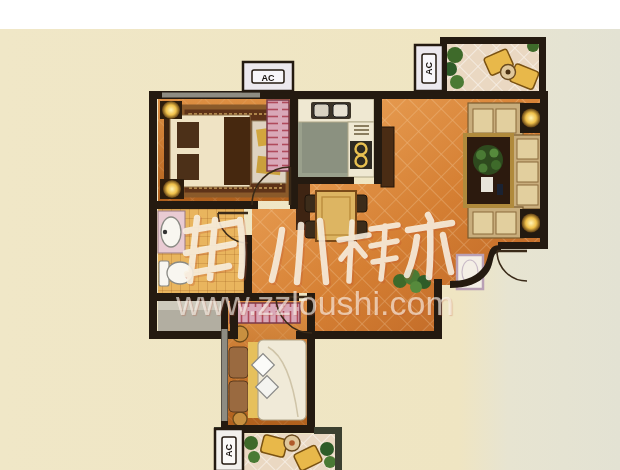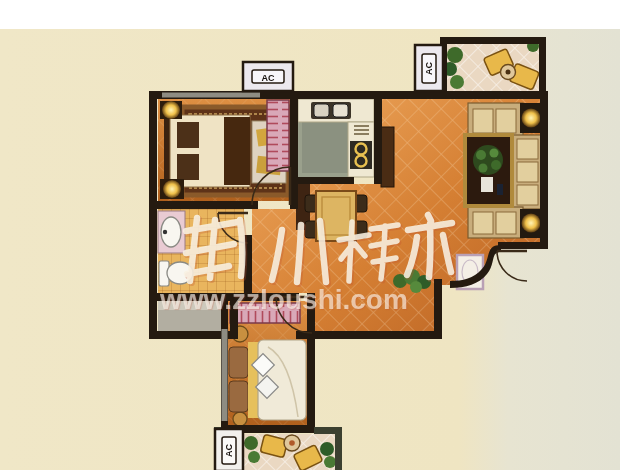--- a/index.html
+++ b/index.html
@@ -1,21 +1,21 @@
 <!DOCTYPE html>
 <html><head>
 <meta charset="utf-8">
 <style>
   html,body{margin:0;padding:0;}
   body{width:620px;height:470px;overflow:hidden;font-family:"Liberation Sans",sans-serif;}
   .canvas{position:relative;width:620px;height:470px;
     background:linear-gradient(90deg,#f0e7c7 0%,#efe5c2 74%,#e7e4d1 82%,#e3e2d3 100%);margin-top:29px;}
   .plan-svg{position:absolute;left:0;top:0;}
-  .wm-url{position:absolute;left:160px;top:255px;width:310px;
-    font-size:28px;font-weight:700;letter-spacing:0px;white-space:nowrap;
+  .wm-url{position:absolute;left:176px;top:255px;width:310px;
+    font-size:34px;font-weight:400;letter-spacing:0px;white-space:nowrap;
     color:rgba(251,248,241,0.62);text-shadow:1px 1px 1px rgba(190,80,50,0.25);}
   .sr-only{position:absolute;width:1px;height:1px;overflow:hidden;clip:rect(0 0 0 0);white-space:nowrap;}
 </style>
 </head>
 <body>
 
 <div class="canvas">
 
 <svg class="plan-svg" width="620" height="470" viewBox="0 0 620 470">
   <defs>

